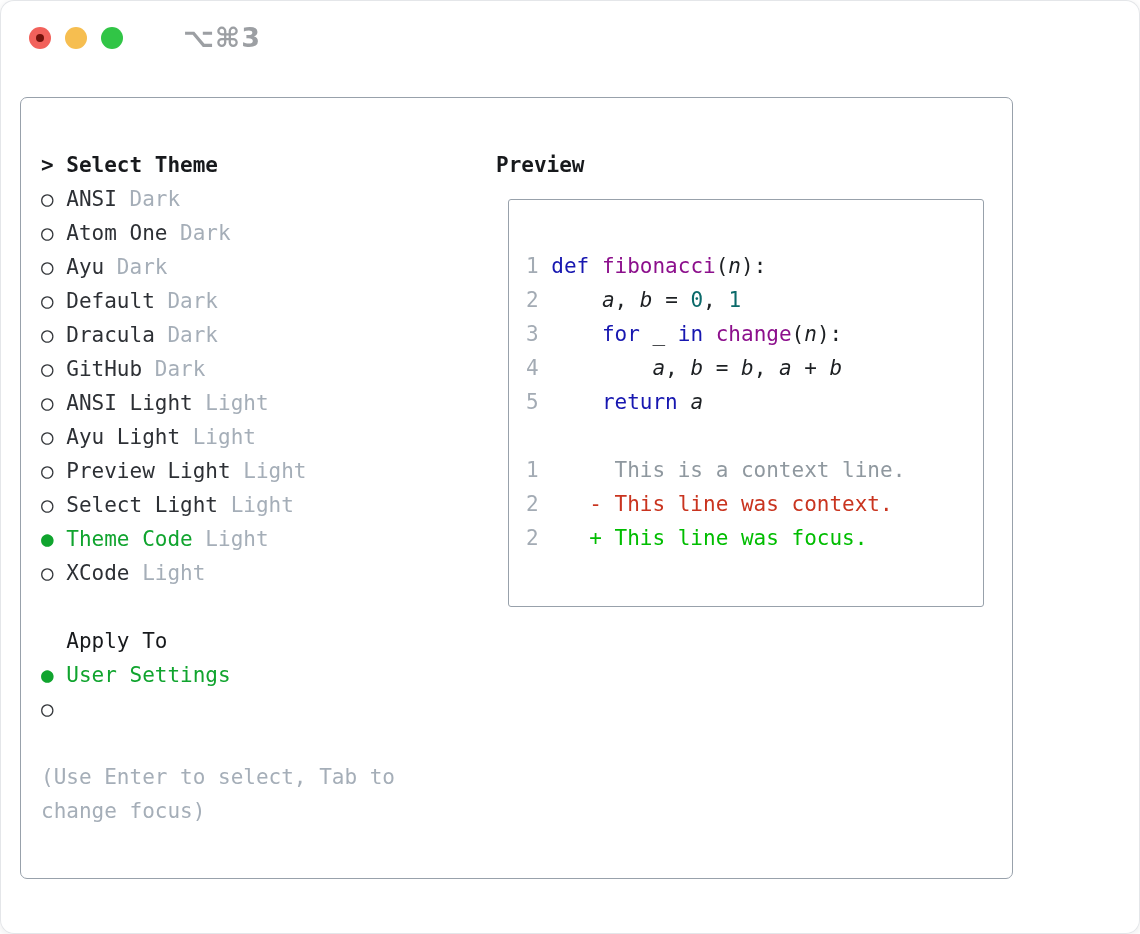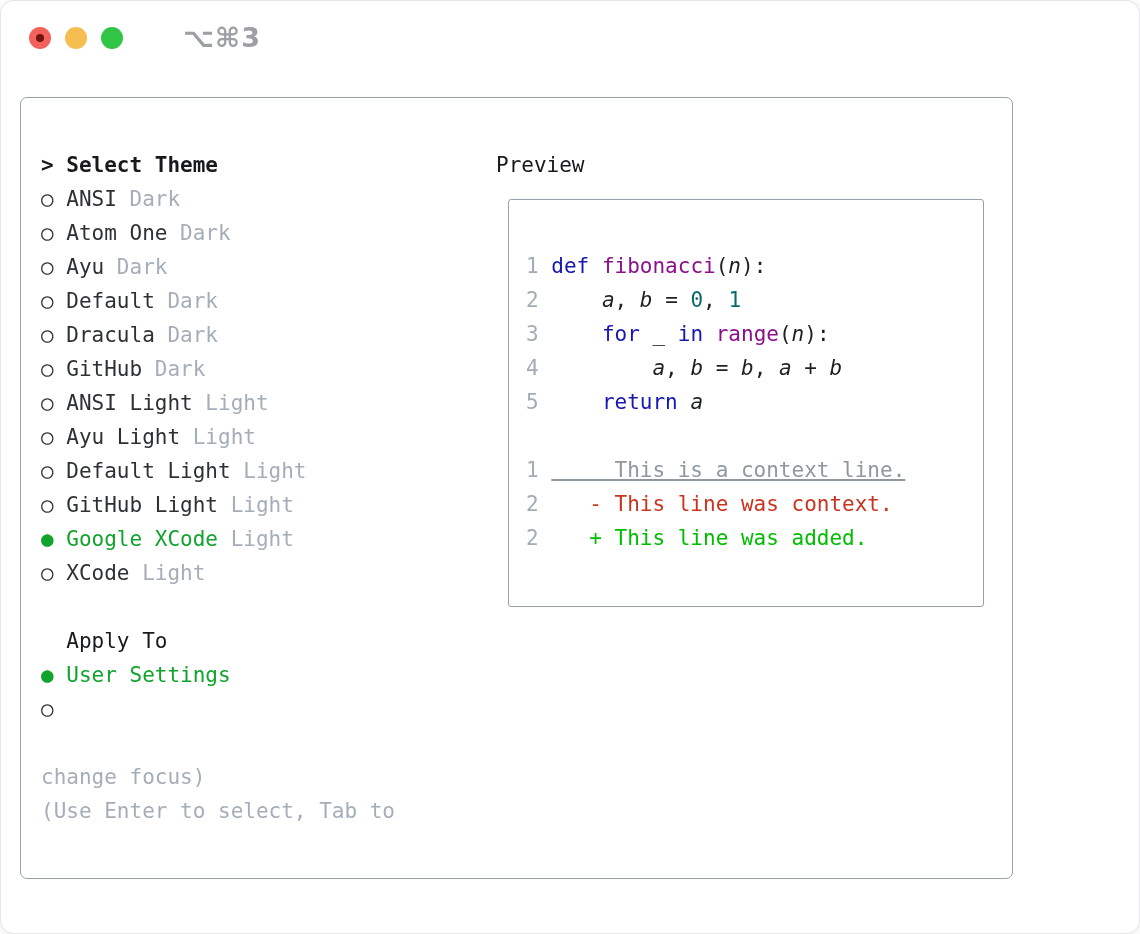--- a/index.html
+++ b/index.html
@@ -38,34 +38,34 @@
   .row.hdr .bullet,.row.hdr .lbl{font-weight:bold;color:var(--heading_ink);}
   .row.subhdr .lbl{color:var(--heading_ink);}
   .nm{color:var(--item_ink);}
   .tag{color:var(--muted_gray);margin-left:12.64px;}
   .row.opt{cursor:pointer;}
   .row.opt.sel .bullet{color:var(--select_green);}
   .row.opt.sel .nm{color:var(--select_green);}
   .row.blank{pointer-events:none;}
   .hint{height:34px;display:flex;align-items:center;font-size:21px;white-space:pre;color:var(--muted_gray);}
   
-  .prev-heading{height:34px;display:flex;align-items:center;font-size:21px;font-weight:normal;color:var(--heading_ink);}
+  .prev-heading{height:34px;display:flex;align-items:center;font-size:21px;font-weight:bold;color:var(--heading_ink);}
   .prev-box{
     margin-top:17px;margin-left:12px;width:476px;height:408px;box-sizing:border-box;
     border:1.5px solid var(--border_gray);border-radius:3px;background:#ffffff;
     padding:49px 0 0 17px;overflow:hidden;
   }
   .pline{height:34px;display:flex;align-items:center;font-size:21px;white-space:pre;}
   .lnum{width:25.3px;flex:none;color:var(--gutter_gray);}
   .tok-pln{color:var(--code_plain);}
   .tok-kwd{color:var(--code_keyword);}
   .tok-typ{color:var(--code_function);}
   .tok-lit{color:var(--code_literal);}
   .tok-var{color:var(--code_plain);font-style:italic;}
-  .tok-ctx{color:var(--diff_context);text-decoration:underline;}
+  .tok-ctx{color:var(--diff_context);}
   .tok-del{color:var(--diff_deleted);}
   .tok-add{color:var(--diff_added);}
 </style>
 </head>
 <body>
 
 <div class="window">
 
   <div class="titlebar">
     <span class="light red">
@@ -86,57 +86,57 @@
 
       <div>
           <div class="row opt"><span class="bullet">○</span><span class="nm">ANSI</span><span class="tag">Dark</span></div>
           <div class="row opt"><span class="bullet">○</span><span class="nm">Atom One</span><span class="tag">Dark</span></div>
           <div class="row opt"><span class="bullet">○</span><span class="nm">Ayu</span><span class="tag">Dark</span></div>
           <div class="row opt"><span class="bullet">○</span><span class="nm">Default</span><span class="tag">Dark</span></div>
           <div class="row opt"><span class="bullet">○</span><span class="nm">Dracula</span><span class="tag">Dark</span></div>
           <div class="row opt"><span class="bullet">○</span><span class="nm">GitHub</span><span class="tag">Dark</span></div>
           <div class="row opt"><span class="bullet">○</span><span class="nm">ANSI Light</span><span class="tag">Light</span></div>
           <div class="row opt"><span class="bullet">○</span><span class="nm">Ayu Light</span><span class="tag">Light</span></div>
-          <div class="row opt"><span class="bullet">○</span><span class="nm">Default Light</span><span class="tag">Light</span></div>
-          <div class="row opt"><span class="bullet">○</span><span class="nm">GitHub Light</span><span class="tag">Light</span></div>
-          <div class="row opt sel"><span class="bullet">●</span><span class="nm">Google XCode</span><span class="tag">Light</span></div>
+          <div class="row opt"><span class="bullet">○</span><span class="nm">Preview Light</span><span class="tag">Light</span></div>
+          <div class="row opt"><span class="bullet">○</span><span class="nm">Select Light</span><span class="tag">Light</span></div>
+          <div class="row opt sel"><span class="bullet">●</span><span class="nm">Theme Code</span><span class="tag">Light</span></div>
           <div class="row opt"><span class="bullet">○</span><span class="nm">XCode</span><span class="tag">Light</span></div>
         </div>
 
       <div class="row blank"></div>
 
       <div class="row subhdr">
         <span class="bullet"></span>
         <span class="lbl">Apply To</span>
       </div>
 
       <div>
           <div class="row opt sel"><span class="bullet">●</span><span class="nm">User Settings</span></div>
           <div class="row opt"><span class="bullet">○</span></div>
         </div>
 
       <div class="row blank"></div>
 
       <div>
+          <div class="hint">(Use Enter to select, Tab to</div>
           <div class="hint">change focus)</div>
-          <div class="hint">(Use Enter to select, Tab to</div>
         </div>
     </div>
 
     <div class="col-right">
       <div class="prev-heading">Preview</div>
       <div class="prev-box">
         <div>
             <div class="pline"><span class="lnum">1</span><span class="tok-kwd">def</span><span class="tok-pln"> </span><span class="tok-typ">fibonacci</span><span class="tok-pln">(</span><span class="tok-var">n</span><span class="tok-pln">):</span></div>
             <div class="pline"><span class="lnum">2</span><span class="tok-pln">    </span><span class="tok-var">a</span><span class="tok-pln">, </span><span class="tok-var">b</span><span class="tok-pln"> = </span><span class="tok-lit">0</span><span class="tok-pln">, </span><span class="tok-lit">1</span></div>
-            <div class="pline"><span class="lnum">3</span><span class="tok-pln">    </span><span class="tok-kwd">for</span><span class="tok-pln"> _ </span><span class="tok-kwd">in</span><span class="tok-pln"> </span><span class="tok-typ">range</span><span class="tok-pln">(</span><span class="tok-var">n</span><span class="tok-pln">):</span></div>
+            <div class="pline"><span class="lnum">3</span><span class="tok-pln">    </span><span class="tok-kwd">for</span><span class="tok-pln"> _ </span><span class="tok-kwd">in</span><span class="tok-pln"> </span><span class="tok-typ">change</span><span class="tok-pln">(</span><span class="tok-var">n</span><span class="tok-pln">):</span></div>
             <div class="pline"><span class="lnum">4</span><span class="tok-pln">        </span><span class="tok-var">a</span><span class="tok-pln">, </span><span class="tok-var">b</span><span class="tok-pln"> = </span><span class="tok-var">b</span><span class="tok-pln">, </span><span class="tok-var">a</span><span class="tok-pln"> + </span><span class="tok-var">b</span></div>
             <div class="pline"><span class="lnum">5</span><span class="tok-pln">    </span><span class="tok-kwd">return</span><span class="tok-pln"> </span><span class="tok-var">a</span></div>
             <div class="pline"><span class="lnum"></span></div>
             <div class="pline"><span class="lnum">1</span><span class="tok-ctx">     This is a context line.</span></div>
             <div class="pline"><span class="lnum">2</span><span class="tok-del">   - This line was context.</span></div>
-            <div class="pline"><span class="lnum">2</span><span class="tok-add">   + This line was added.</span></div>
+            <div class="pline"><span class="lnum">2</span><span class="tok-add">   + This line was focus.</span></div>
           </div>
       </div>
     </div>
 
   </div>
 </div>
 
 </body></html>

